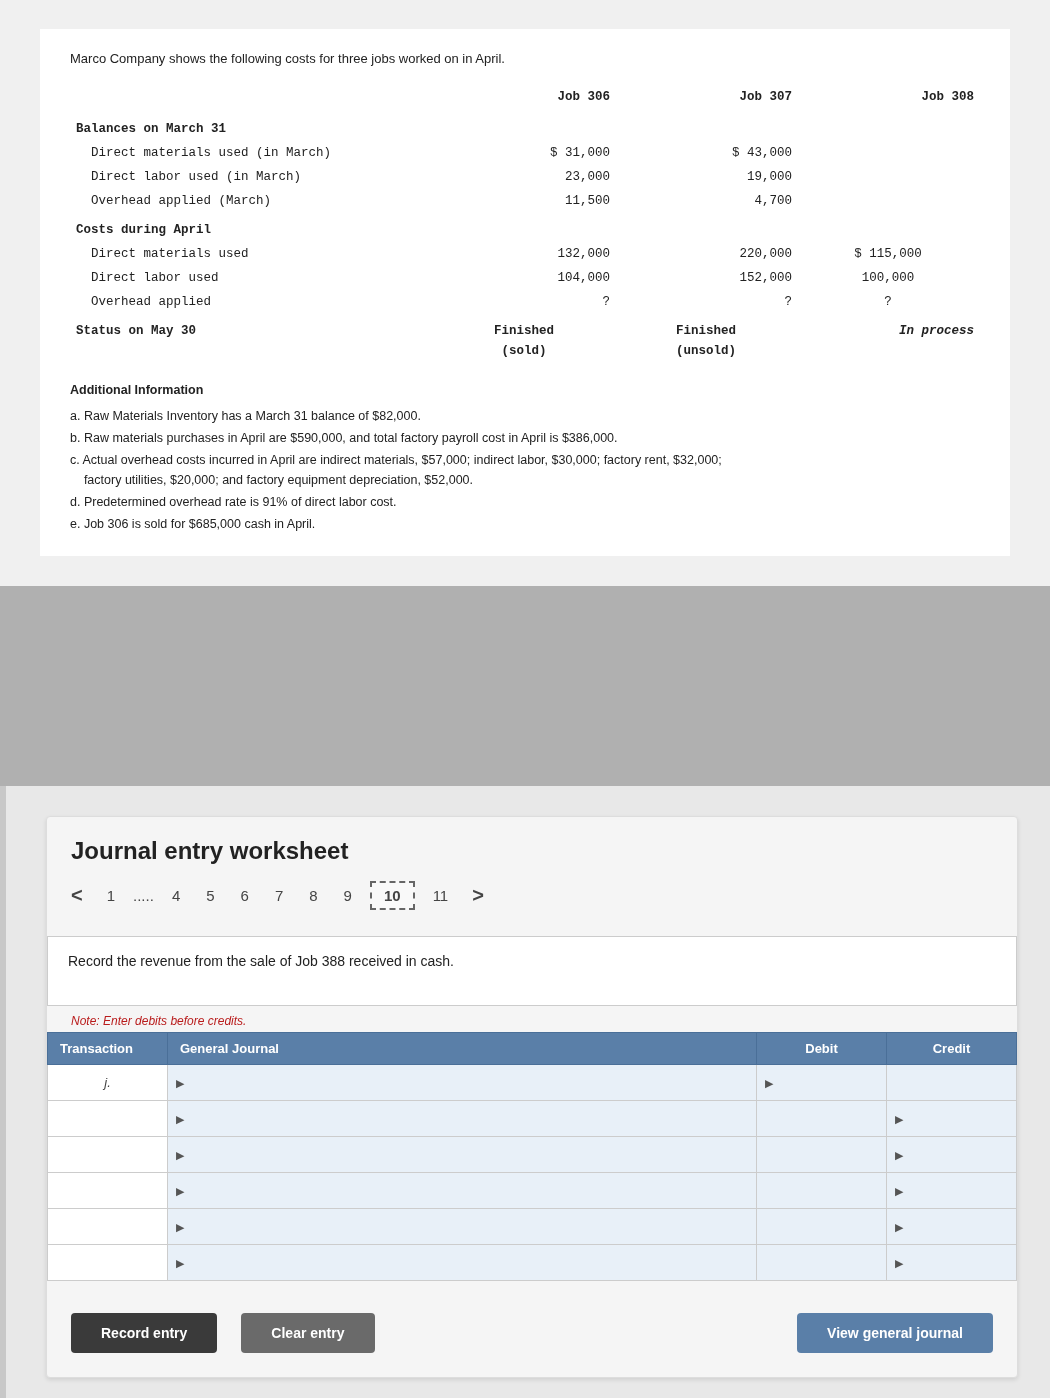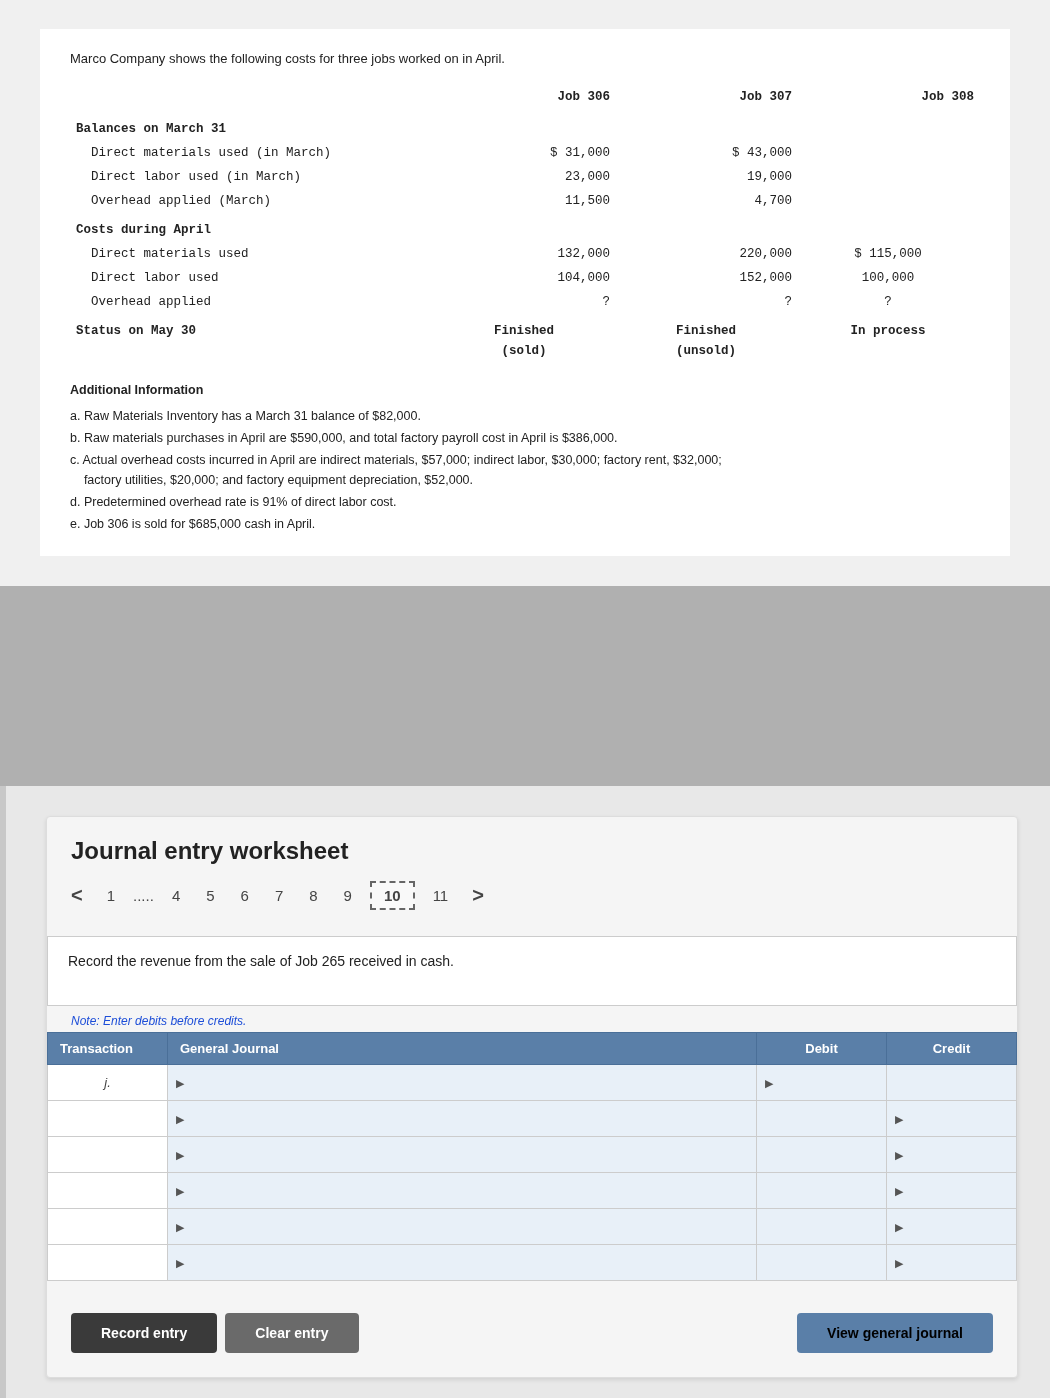--- a/index.html
+++ b/index.html
@@ -153,21 +153,21 @@
       border: 1px solid #ccc;
       padding: 16px 20px;
       margin: 0 0 0 0;
       font-size: 14px;
       color: #222;
       min-height: 70px;
     }
 
     .note-text {
       font-size: 12px;
-      color: #1d4ed8;
+      color: #b91c1c;
       padding: 8px 24px 4px 24px;
       font-style: italic;
     }
 
     .journal-table-container {
       padding: 0 0 16px 0;
     }
 
     .journal-table {
       width: 100%;
@@ -220,21 +220,21 @@
 
     
     .row-arrow {
       color: #555;
       font-size: 11px;
       margin-right: 4px;
     }
 
     .button-row {
       display: flex;
-      gap: 8px;
+      gap: 24px;
       padding: 16px 0 0 0;
       align-items: center;
     }
 
     .btn {
       padding: 12px 30px;
       font-size: 14px;
       font-weight: bold;
       border: none;
       border-radius: 4px;
@@ -246,21 +246,21 @@
       color: white;
     }
 
     .btn-medium {
       background: #6a6a6a;
       color: white;
     }
 
     .btn-outline {
       background: #5a7fa8;
-      color: #000000;
+      color: #ffffff;
       text-align: center;
     }
 
     .spacer {
       flex: 1;
     }
   </style>
 </head>
 <body>
 
@@ -317,21 +317,21 @@
         <tr>
           <td class="col-label">&nbsp;&nbsp;Overhead applied</td>
           <td class="col-306">?</td>
           <td class="col-307">?</td>
           <td class="col-308">?</td>
         </tr>
         <tr class="section-header">
           <td class="col-label">Status on May 30</td>
           <td class="col-306" style="text-align:center;">Finished<br>(sold)</td>
           <td class="col-307" style="text-align:center;">Finished<br>(unsold)</td>
-          <td class="col-308" style="text-align:center;">In process</td>
+          <td class="col-308" style="text-align:right;font-style:italic;">In process</td>
         </tr>
       </tbody>
     </table>
 
     <div class="additional-info">
       <p class="title">Additional Information</p>
       <p>a. Raw Materials Inventory has a March 31 balance of $82,000.</p>
       <p>b. Raw materials purchases in April are $590,000, and total factory payroll cost in April is $386,000.</p>
       <p>c. Actual overhead costs incurred in April are indirect materials, $57,000; indirect labor, $30,000; factory rent, $32,000;<br>&nbsp;&nbsp;&nbsp;&nbsp;factory utilities, $20,000; and factory equipment depreciation, $52,000.</p>
       <p>d. Predetermined overhead rate is 91% of direct labor cost.</p>
@@ -359,21 +359,21 @@
           <span class="page-num">8</span>
           <span class="page-num">9</span>
           <span class="page-num active">10</span>
           <span class="page-num">11</span>
         </div>
         <span class="nav-arrow">&gt;</span>
       </div>
     </div>
 
     <div class="instruction-box">
-      <span>Record the revenue from the sale of Job 265 received in cash.</span>
+      <span>Record the revenue from the sale of Job 388 received in cash.</span>
     </div>
 
     <p class="note-text">Note: Enter debits before credits.</p>
 
     <div class="journal-table-container">
       <table class="journal-table">
         <thead>
           <tr>
             <th class="transaction-col">Transaction</th>
             <th class="general-journal-col">General Journal</th>

